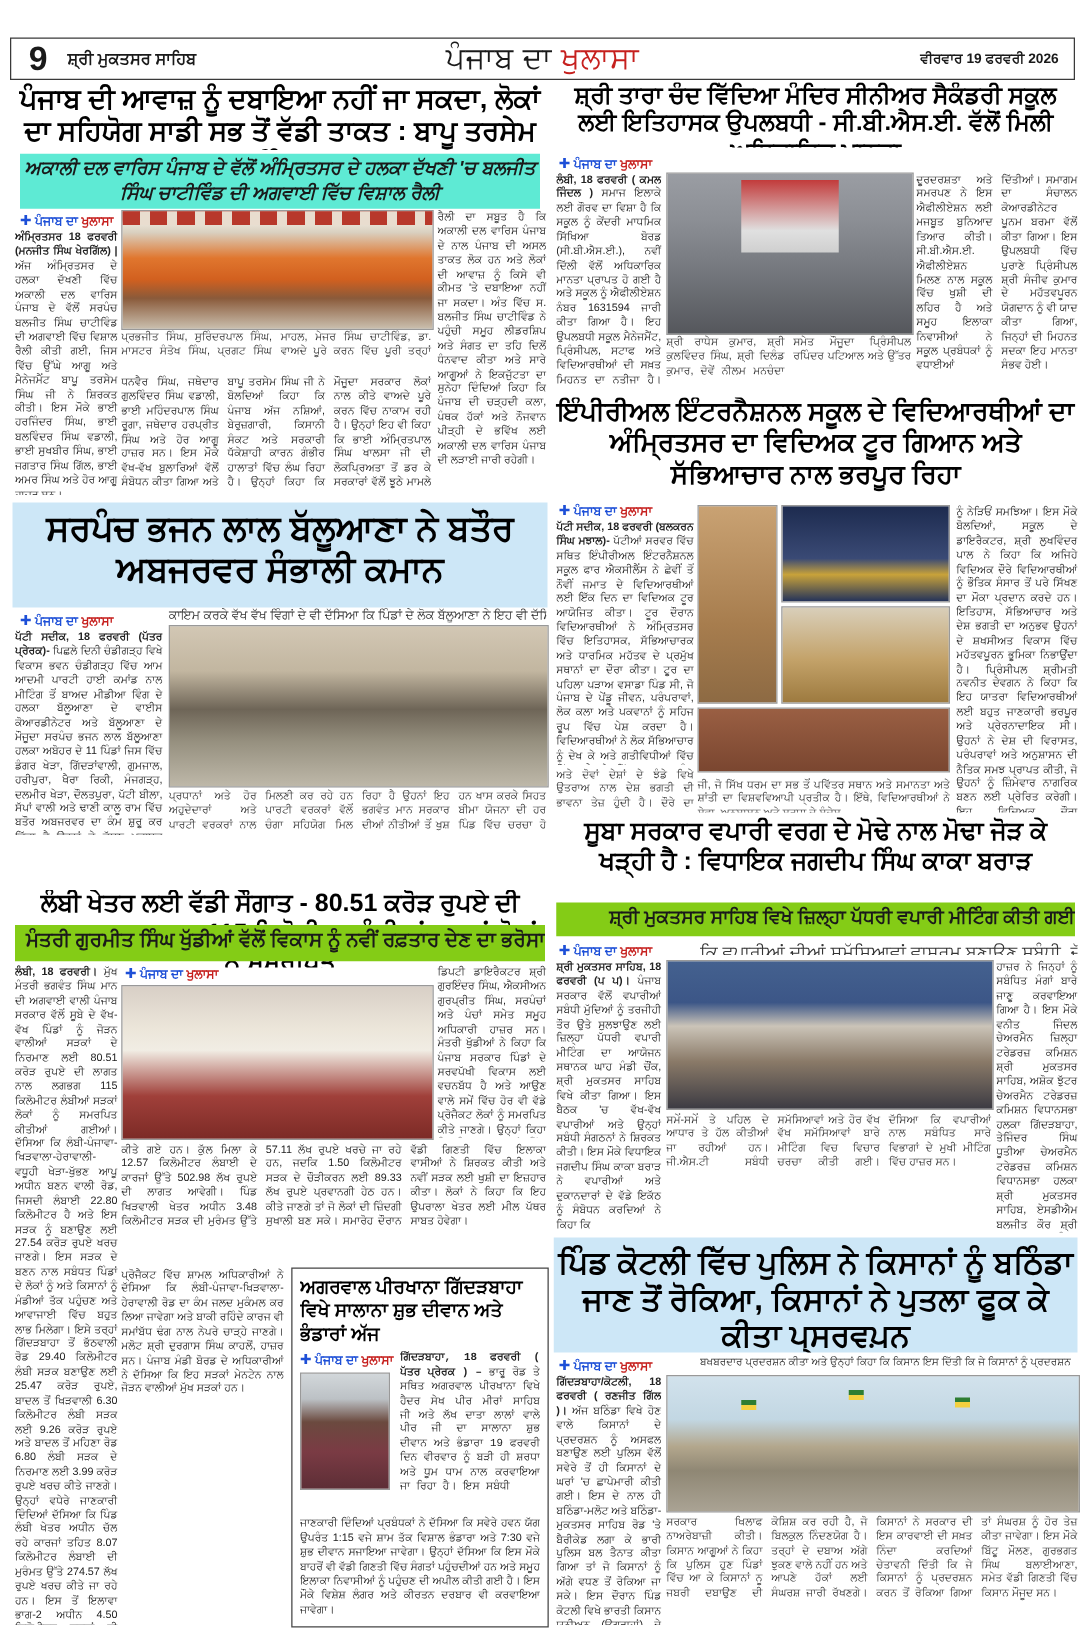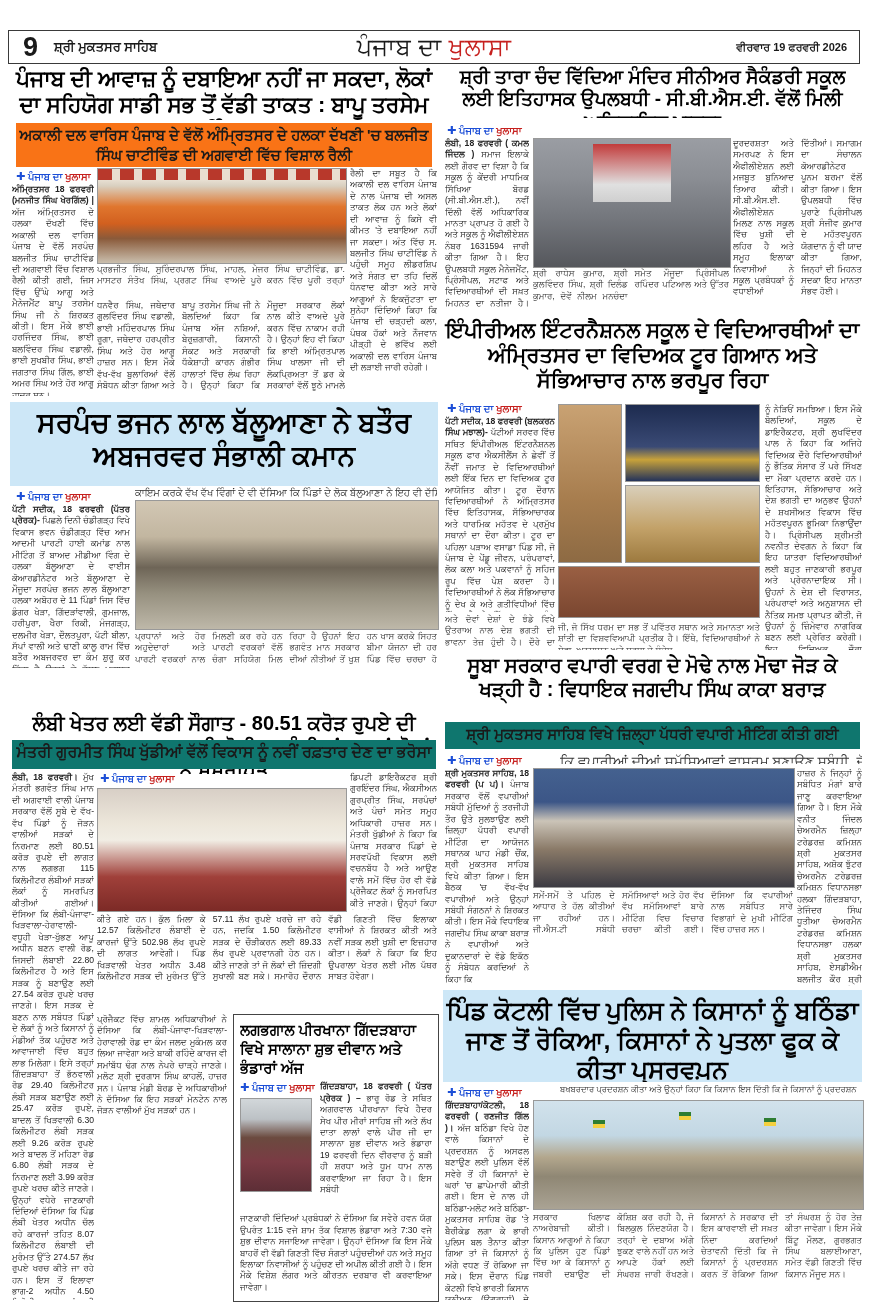--- a/index.html
+++ b/index.html
@@ -10,23 +10,23 @@
   .hdr{position:absolute;left:8px;top:30px;width:850px;height:32px;border:1.5px solid #3a3a3a;
        background:#fff;display:flex;align-items:center;}
   .pageno{font-size:27px;font-weight:bold;margin-left:14px;line-height:1;}
   .edition{font-size:13px;font-weight:bold;margin-left:16px;}
   .masthead{position:absolute;left:0;right:0;text-align:center;font-size:24px;font-weight:normal;letter-spacing:.5px;}
   .masthead .red{color:#c6201e;}
   .hdate{position:absolute;right:12px;font-size:11px;font-weight:bold;}
   
   .h{font-weight:bold;text-align:center;line-height:1.18;color:#000;overflow:hidden;}
   .subband{font-weight:bold;text-align:center;overflow:hidden;}
-  .band-cream{background:#f97316;}
+  .band-cream{background:#5eead4;font-style:italic;}
   .band-blue{background:#cde7f7;}
-  .band-lav{background:#0f766e;}
+  .band-lav{background:#84cc16;text-align:right;}
   
   .body{font-size:8.6px;line-height:1.33;text-align:justify;overflow:hidden;color:#222;}
   .cols2{column-count:2;column-gap:7px;}
   .cols3{column-count:3;column-gap:7px;}
   .cols4{column-count:4;column-gap:7px;}
   .cap{font-size:8.6px;line-height:1.32;text-align:justify;overflow:hidden;color:#333;}
   .dl{font-weight:bold;}
   
   .tag{font-size:10px;font-weight:bold;white-space:nowrap;}
   .tag .plus{color:#1d4fd7;font-size:11px;}
@@ -164,31 +164,31 @@
   <div class="abs body" style="left:12px;top:772px;width:82px;height:528px;">
     <span class="dl">ਲੰਬੀ, 18 ਫਰਵਰੀ।</span>
     <span>ਮੁੱਖ ਮੰਤਰੀ ਭਗਵੰਤ ਸਿੰਘ ਮਾਨ ਦੀ ਅਗਵਾਈ ਵਾਲੀ ਪੰਜਾਬ ਸਰਕਾਰ ਵੱਲੋਂ ਸੂਬੇ ਦੇ ਵੱਖ-ਵੱਖ ਪਿੰਡਾਂ ਨੂੰ ਜੋੜਨ ਵਾਲੀਆਂ ਸੜਕਾਂ ਦੇ ਨਿਰਮਾਣ ਲਈ 80.51 ਕਰੋੜ ਰੁਪਏ ਦੀ ਲਾਗਤ ਨਾਲ ਲਗਭਗ 115 ਕਿਲੋਮੀਟਰ ਲੰਬੀਆਂ ਸੜਕਾਂ ਲੋਕਾਂ ਨੂੰ ਸਮਰਪਿਤ ਕੀਤੀਆਂ ਗਈਆਂ। ਦੱਸਿਆ ਕਿ ਲੰਬੀ-ਪੰਜਾਵਾ-ਖਿੜਵਾਲਾ-ਹੇਰਾਵਾਲੀ-ਵਧੂਹੀ ਖੇੜਾ-ਖੁੱਭਣ ਆਪੂ ਅਧੀਨ ਬਣਨ ਵਾਲੀ ਰੋਡ, ਜਿਸਦੀ ਲੰਬਾਈ 22.80 ਕਿਲੋਮੀਟਰ ਹੈ ਅਤੇ ਇਸ ਸੜਕ ਨੂੰ ਬਣਾਉਣ ਲਈ 27.54 ਕਰੋੜ ਰੁਪਏ ਖਰਚ ਜਾਣਗੇ। ਇਸ ਸੜਕ ਦੇ ਬਣਨ ਨਾਲ ਸਬੰਧਤ ਪਿੰਡਾਂ ਦੇ ਲੋਕਾਂ ਨੂੰ ਅਤੇ ਕਿਸਾਨਾਂ ਨੂੰ ਮੰਡੀਆਂ ਤੱਕ ਪਹੁੰਚਣ ਅਤੇ ਆਵਾਜਾਈ ਵਿੱਚ ਬਹੁਤ ਲਾਭ ਮਿਲੇਗਾ। ਇਸੇ ਤਰ੍ਹਾਂ ਗਿੱਦੜਬਾਹਾ ਤੋਂ ਭੱਠਵਾਲੀ ਰੋਡ 29.40 ਕਿਲੋਮੀਟਰ ਲੰਬੀ ਸੜਕ ਬਣਾਉਣ ਲਈ 25.47 ਕਰੋੜ ਰੁਪਏ, ਬਾਦਲ ਤੋਂ ਖਿੜਵਾਲੀ 6.30 ਕਿਲੋਮੀਟਰ ਲੰਬੀ ਸੜਕ ਲਈ 9.26 ਕਰੋੜ ਰੁਪਏ ਅਤੇ ਬਾਦਲ ਤੋਂ ਮਹਿਣਾ ਰੋਡ 6.80 ਲੰਬੀ ਸੜਕ ਦੇ ਨਿਰਮਾਣ ਲਈ 3.99 ਕਰੋੜ ਰੁਪਏ ਖਰਚ ਕੀਤੇ ਜਾਣਗੇ। ਉਨ੍ਹਾਂ ਵਧੇਰੇ ਜਾਣਕਾਰੀ ਦਿੰਦਿਆਂ ਦੱਸਿਆ ਕਿ ਪਿੰਡ ਲੰਬੀ ਖੇਤਰ ਅਧੀਨ ਚੱਲ ਰਹੇ ਕਾਰਜਾਂ ਤਹਿਤ 8.07 ਕਿਲੋਮੀਟਰ ਲੰਬਾਈ ਦੀ ਮੁਰੰਮਤ ਉੱਤੇ 274.57 ਲੱਖ ਰੁਪਏ ਖਰਚ ਕੀਤੇ ਜਾ ਰਹੇ ਹਨ। ਇਸ ਤੋਂ ਇਲਾਵਾ ਭਾਗ-2 ਅਧੀਨ 4.50 ਕਿਲੋਮੀਟਰ ਸੜਕਾਂ ਦੀ ਚੌੜੀਕਰਨ ਅਤੇ ਨਵੀਂ ਉਸਾਰੀ ਲਈ 228.41 ਲੱਖ ਰੁਪਏ ਮਨਜੂਰ ਕੀਤੇ ਗਏ ਹਨ।</span>
   </div>
   <div class="ph ph-inaug" style="left:97px;top:788px;width:248px;height:122px;"></div>
   <div class="abs body cols3" style="left:97px;top:914px;width:340px;height:96px;">ਕੀਤੇ ਗਏ ਹਨ। ਕੁੱਲ ਮਿਲਾ ਕੇ 12.57 ਕਿਲੋਮੀਟਰ ਲੰਬਾਈ ਦੇ ਕਾਰਜਾਂ ਉੱਤੇ 502.98 ਲੱਖ ਰੁਪਏ ਦੀ ਲਾਗਤ ਆਵੇਗੀ। ਪਿੰਡ ਖਿੜਵਾਲੀ ਖੇਤਰ ਅਧੀਨ 3.48 ਕਿਲੋਮੀਟਰ ਸੜਕ ਦੀ ਮੁਰੰਮਤ ਉੱਤੇ 57.11 ਲੱਖ ਰੁਪਏ ਖਰਚੇ ਜਾ ਰਹੇ ਹਨ, ਜਦਕਿ 1.50 ਕਿਲੋਮੀਟਰ ਸੜਕ ਦੇ ਚੌੜੀਕਰਨ ਲਈ 89.33 ਲੱਖ ਰੁਪਏ ਪ੍ਰਵਾਨਗੀ ਹੇਠ ਹਨ। ਕੀਤੇ ਜਾਣਗੇ ਤਾਂ ਜੋ ਲੋਕਾਂ ਦੀ ਜ਼ਿੰਦਗੀ ਸੁਖਾਲੀ ਬਣ ਸਕੇ। ਸਮਾਰੋਹ ਦੌਰਾਨ ਵੱਡੀ ਗਿਣਤੀ ਵਿੱਚ ਇਲਾਕਾ ਵਾਸੀਆਂ ਨੇ ਸ਼ਿਰਕਤ ਕੀਤੀ ਅਤੇ ਨਵੀਂ ਸੜਕ ਲਈ ਖੁਸ਼ੀ ਦਾ ਇਜ਼ਹਾਰ ਕੀਤਾ। ਲੋਕਾਂ ਨੇ ਕਿਹਾ ਕਿ ਇਹ ਉਪਰਾਲਾ ਖੇਤਰ ਲਈ ਮੀਲ ਪੱਥਰ ਸਾਬਤ ਹੋਵੇਗਾ।</div>
   <div class="abs body" style="left:350px;top:772px;width:87px;height:138px;">ਡਿਪਟੀ ਡਾਇਰੈਕਟਰ ਸ਼੍ਰੀ ਗੁਰਇੰਦਰ ਸਿੰਘ, ਐਕਸੀਅਨ ਗੁਰਪ੍ਰੀਤ ਸਿੰਘ, ਸਰਪੰਚਾਂ ਅਤੇ ਪੰਚਾਂ ਸਮੇਤ ਸਮੂਹ ਅਧਿਕਾਰੀ ਹਾਜ਼ਰ ਸਨ। ਮੰਤਰੀ ਖੁੱਡੀਆਂ ਨੇ ਕਿਹਾ ਕਿ ਪੰਜਾਬ ਸਰਕਾਰ ਪਿੰਡਾਂ ਦੇ ਸਰਵਪੱਖੀ ਵਿਕਾਸ ਲਈ ਵਚਨਬੱਧ ਹੈ ਅਤੇ ਆਉਣ ਵਾਲੇ ਸਮੇਂ ਵਿੱਚ ਹੋਰ ਵੀ ਵੱਡੇ ਪ੍ਰੋਜੈਕਟ ਲੋਕਾਂ ਨੂੰ ਸਮਰਪਿਤ ਕੀਤੇ ਜਾਣਗੇ। ਉਨ੍ਹਾਂ ਕਿਹਾ ਕਿ ਵਿਕਾਸ ਕਾਰਜਾਂ ਵਿੱਚ ਕੋਈ ਕਮੀ ਨਹੀਂ ਰਹਿਣ ਦਿੱਤੀ ਜਾਵੇਗੀ।</div>
   <div class="abs body" style="left:97px;top:1014px;width:130px;height:286px;">ਪ੍ਰੋਜੈਕਟ ਵਿੱਚ ਸ਼ਾਮਲ ਅਧਿਕਾਰੀਆਂ ਨੇ ਦੱਸਿਆ ਕਿ ਲੰਬੀ-ਪੰਜਾਵਾ-ਖਿੜਵਾਲਾ-ਹੇਰਾਵਾਲੀ ਰੋਡ ਦਾ ਕੰਮ ਜਲਦ ਮੁਕੰਮਲ ਕਰ ਲਿਆ ਜਾਵੇਗਾ ਅਤੇ ਬਾਕੀ ਰਹਿੰਦੇ ਕਾਰਜ ਵੀ ਸਮਾਂਬੱਧ ਢੰਗ ਨਾਲ ਨੇਪਰੇ ਚਾੜ੍ਹੇ ਜਾਣਗੇ। ਮਲੋਟ ਸ਼੍ਰੀ ਦੁਰਗਾਸ ਸਿੰਘ ਕਾਹਲੋਂ, ਹਾਜ਼ਰ ਸਨ। ਪੰਜਾਬ ਮੰਡੀ ਬੋਰਡ ਦੇ ਅਧਿਕਾਰੀਆਂ ਨੇ ਦੱਸਿਆ ਕਿ ਇਹ ਸੜਕਾਂ ਮੇਨਟੇਨ ਨਾਲ ਜੋੜਨ ਵਾਲੀਆਂ ਮੁੱਖ ਸੜਕਾਂ ਹਨ।</div>
 
   <div class="boxD" style="left:233px;top:1014px;width:204px;height:286px;">
-    <div class="h" style="font-size:15px;margin:6px 6px 2px 6px;text-align:left;line-height:1.25;">ਲਗਭਗਾਲ ਪੀਰਖਾਨਾ ਗਿੱਦੜਬਾਹਾ ਵਿਖੇ ਸਾਲਾਨਾ ਸ਼ੁਭ ਦੀਵਾਨ ਅਤੇ ਭੰਡਾਰਾਂ ਅੱਜ</div>
+    <div class="h" style="font-size:15px;margin:6px 6px 2px 6px;text-align:left;line-height:1.25;">ਅਗਰਵਾਲ ਪੀਰਖਾਨਾ ਗਿੱਦੜਬਾਹਾ ਵਿਖੇ ਸਾਲਾਨਾ ਸ਼ੁਭ ਦੀਵਾਨ ਅਤੇ ਭੰਡਾਰਾਂ ਅੱਜ</div>
     <div style="display:flex;margin:4px 6px;">
       <div style="width:76px;flex:none;">
         <div class="tag" style="margin-bottom:4px;">
           <span class="plus">✚</span>
           <span class="b"> ਪੰਜਾਬ ਦਾ </span>
           <span class="r">ਖੁਲਾਸਾ</span>
         </div>
         <div class="ph ph-portrait" style="position:relative;width:70px;height:92px;"></div>
       </div>
-      <div class="body" style="flex:1;height:128px;margin-left:4px;">
+      <div class="body" style="flex:1;height:128px;margin-left:4px;font-family:Liberation Mono, monospace;">
         <span class="dl">ਗਿੱਦੜਬਾਹਾ, 18 ਫਰਵਰੀ ( ਪੱਤਰ ਪ੍ਰੇਰਕ ) –</span>
         <span>ਭਾਰੂ ਰੋਡ ਤੇ ਸਥਿਤ ਅਗਰਵਾਲ ਪੀਰਖਾਨਾ ਵਿਖੇ ਹੈਦਰ ਸੇਖ ਪੀਰ ਮੀਰਾਂ ਸਾਹਿਬ ਜੀ ਅਤੇ ਲੱਖ ਦਾਤਾ ਲਾਲਾਂ ਵਾਲੇ ਪੀਰ ਜੀ ਦਾ ਸਾਲਾਨਾ ਸ਼ੁਭ ਦੀਵਾਨ ਅਤੇ ਭੰਡਾਰਾ 19 ਫਰਵਰੀ ਦਿਨ ਵੀਰਵਾਰ ਨੂੰ ਬੜੀ ਹੀ ਸ਼ਰਧਾ ਅਤੇ ਧੂਮ ਧਾਮ ਨਾਲ ਕਰਵਾਇਆ ਜਾ ਰਿਹਾ ਹੈ। ਇਸ ਸਬੰਧੀ</span>
       </div>
     </div>
     <div class="body" style="margin:2px 6px;height:118px;">ਜਾਣਕਾਰੀ ਦਿੰਦਿਆਂ ਪ੍ਰਬੰਧਕਾਂ ਨੇ ਦੱਸਿਆ ਕਿ ਸਵੇਰੇ ਹਵਨ ਯੱਗ ਉਪਰੰਤ 1:15 ਵਜੇ ਸ਼ਾਮ ਤੱਕ ਵਿਸ਼ਾਲ ਭੰਡਾਰਾ ਅਤੇ 7:30 ਵਜੇ ਸ਼ੁਭ ਦੀਵਾਨ ਸਜਾਇਆ ਜਾਵੇਗਾ। ਉਨ੍ਹਾਂ ਦੱਸਿਆ ਕਿ ਇਸ ਮੌਕੇ ਬਾਹਰੋਂ ਵੀ ਵੱਡੀ ਗਿਣਤੀ ਵਿੱਚ ਸੰਗਤਾਂ ਪਹੁੰਚਦੀਆਂ ਹਨ ਅਤੇ ਸਮੂਹ ਇਲਾਕਾ ਨਿਵਾਸੀਆਂ ਨੂੰ ਪਹੁੰਚਣ ਦੀ ਅਪੀਲ ਕੀਤੀ ਗਈ ਹੈ। ਇਸ ਮੌਕੇ ਵਿਸ਼ੇਸ਼ ਲੰਗਰ ਅਤੇ ਕੀਰਤਨ ਦਰਬਾਰ ਵੀ ਕਰਵਾਇਆ ਜਾਵੇਗਾ।</div>
   </div>
 
   <div class="abs h band-blue" style="left:443px;top:990px;width:419px;height:86px;font-size:25px;padding-top:6px;">ਪਿੰਡ ਕੋਟਲੀ ਵਿੱਚ ਪੁਲਿਸ ਨੇ ਕਿਸਾਨਾਂ ਨੂੰ ਬਠਿੰਡਾ ਜਾਣ ਤੋਂ ਰੋਕਿਆ, ਕਿਸਾਨਾਂ ਨੇ ਪੁਤਲਾ ਫੂਕ ਕੇ ਕੀਤਾ ਪ੍ਸਰਵਪ਼ਨ</div>
   <div class="abs tag" style="left:447px;top:1086px;">
     <span class="plus">✚</span>

